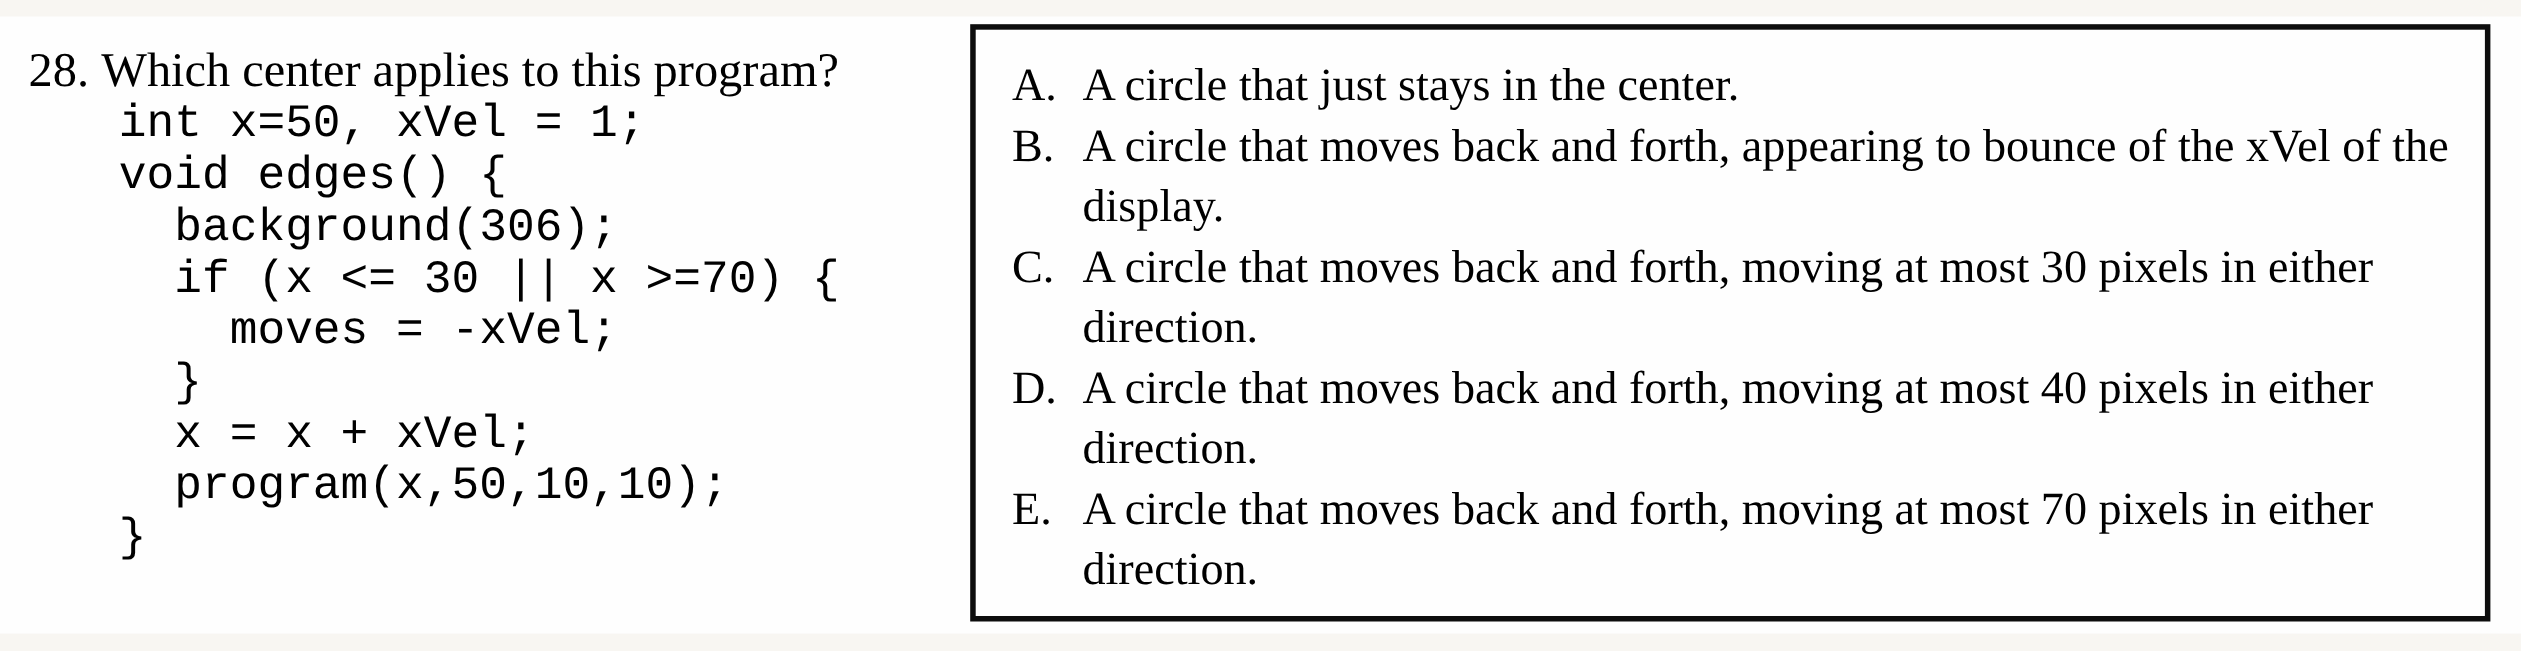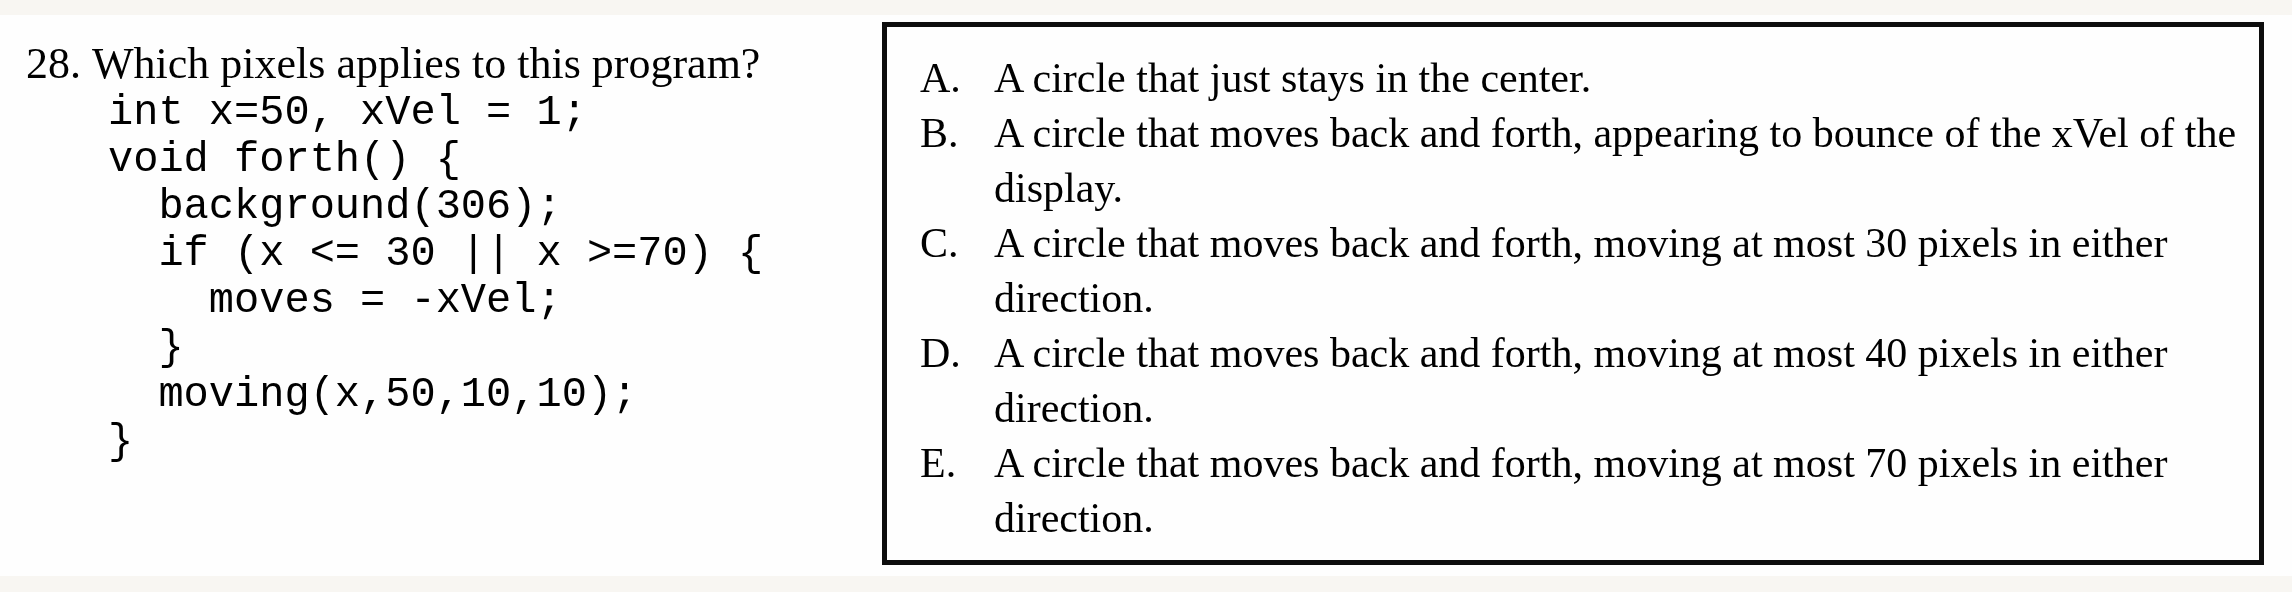--- a/index.html
+++ b/index.html
@@ -52,51 +52,52 @@
     border: 5px solid #0d0d0d;
     background: #fefefe;
     padding: 24px 18px 0 33px;
   }
   .opt {
     display: flex;
     font-size: 42px;
     line-height: 55px;
   }
   .opt-letter { flex: 0 0 64px; }
-  .opt-text { width: 1245px; margin-left: 10px; }
+  .opt-text { width: 1245px; }
 </style>
 </head>
 <body>
 
 <div>
 
   <div class="edge-strip top"></div>
   <div class="edge-strip bottom"></div>
 
   <div class="question-col">
     <div class="q-row">
       <span class="q-num">28.</span>
-      <span class="q-text">Which pixels applies to this program?</span>
+      <span class="q-text">Which center applies to this program?</span>
     </div>
     <div class="code">
 
         <div class="code-line">int x=50, xVel = 1;</div>
 
-        <div class="code-line">void forth() {</div>
+        <div class="code-line">void edges() {</div>
 
         <div class="code-line">  background(306);</div>
 
         <div class="code-line">  if (x &lt;= 30 || x &gt;=70) {</div>
 
         <div class="code-line">    moves = -xVel;</div>
 
         <div class="code-line">  }</div>
 
+        <div class="code-line">  x = x + xVel;</div>
 
-        <div class="code-line">  moving(x,50,10,10);</div>
+        <div class="code-line">  program(x,50,10,10);</div>
 
         <div class="code-line">}</div>
       </div>
   </div>
 
   <div class="answer-box">
 
       <div class="opt">
         <span class="opt-letter">A.</span>
         <span class="opt-text">A circle that just stays in the center.</span>

